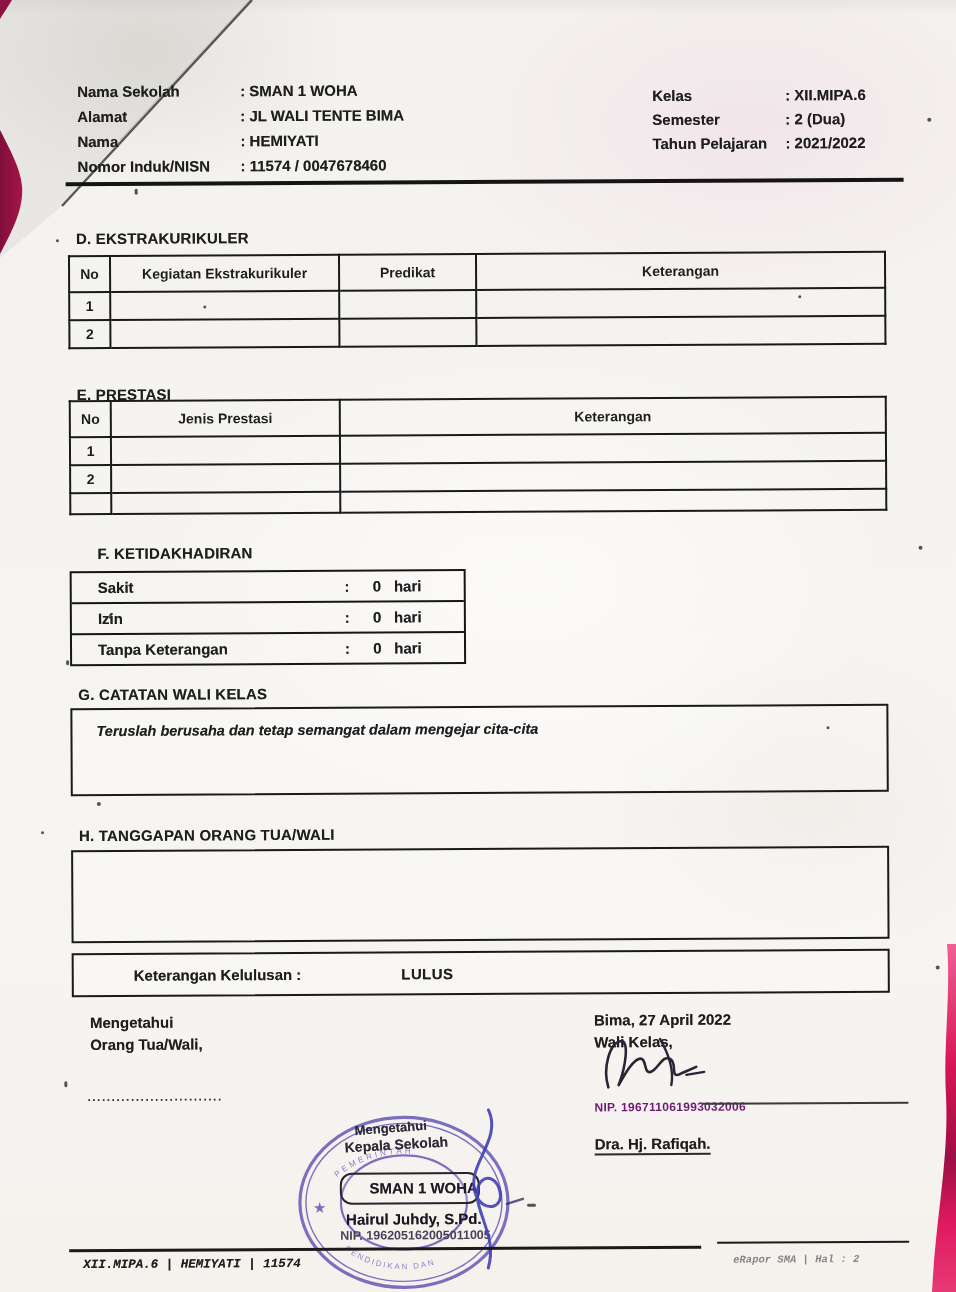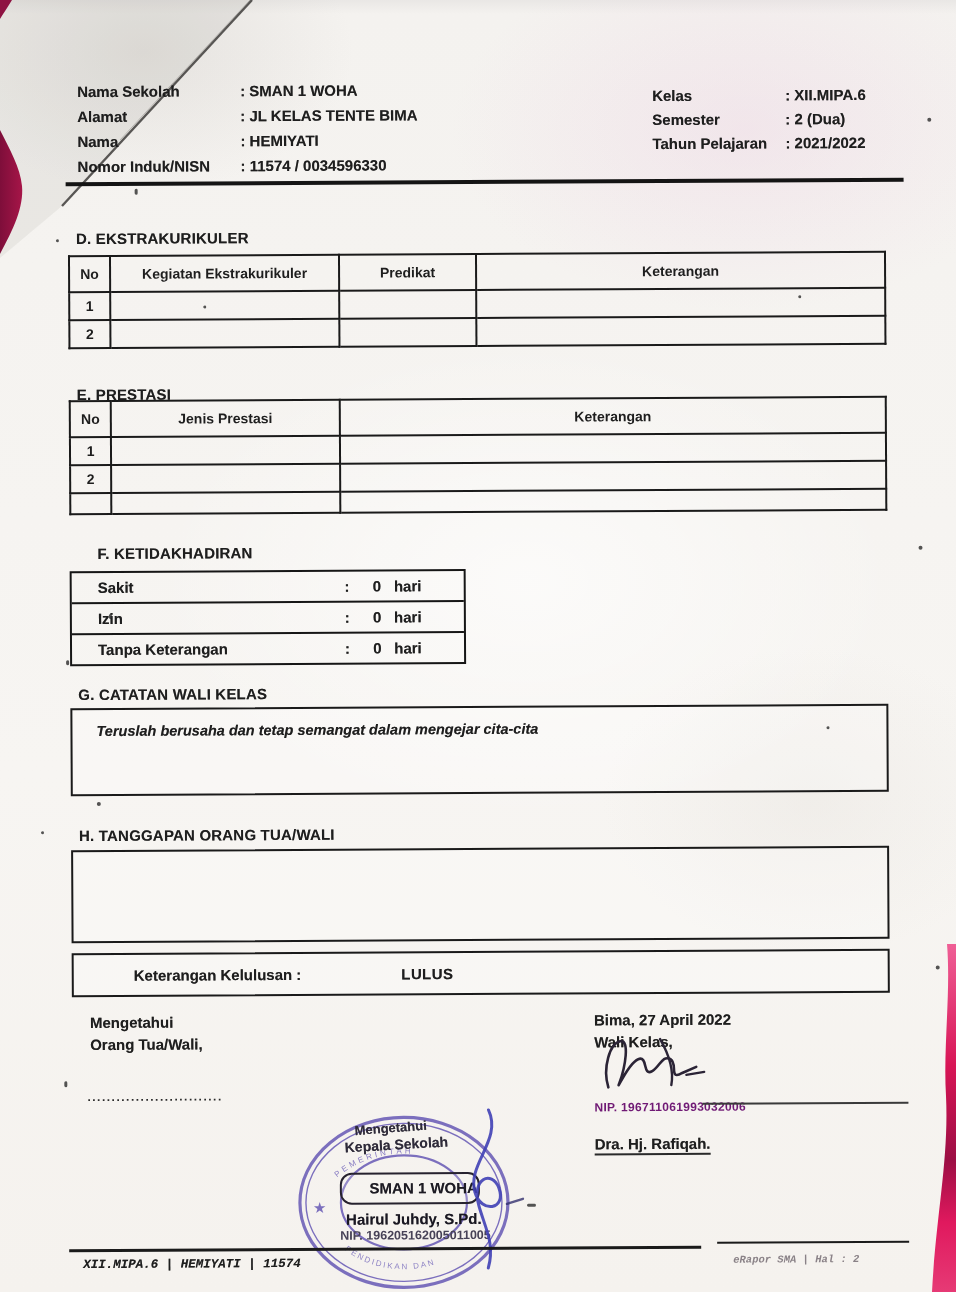--- a/index.html
+++ b/index.html
@@ -84,29 +84,29 @@
 
 <div class="page">
 
   <div class="abs hdr-left txt" style="left:80px;top:77px;">
     <div class="hdr-row">
       <span class="lbl">Nama Sekolah</span>
       <span class="val">: SMAN 1 WOHA</span>
     </div>
     <div class="hdr-row">
       <span class="lbl">Alamat</span>
-      <span class="val">: JL KELAS TENTE BIMA</span>
+      <span class="val">: JL WALI TENTE BIMA</span>
     </div>
     <div class="hdr-row">
       <span class="lbl">Nama</span>
       <span class="val">: HEMIYATI</span>
     </div>
     <div class="hdr-row">
       <span class="lbl">Nomor Induk/NISN</span>
-      <span class="val">: 11574 / 0034596330</span>
+      <span class="val">: 11574 / 0047678460</span>
     </div>
   </div>
 
   <div class="abs hdr-right txt" style="left:655px;top:85px;">
     <div class="hdr-row">
       <span class="lbl">Kelas</span>
       <span class="val">: XII.MIPA.6</span>
     </div>
     <div class="hdr-row">
       <span class="lbl">Semester</span>

